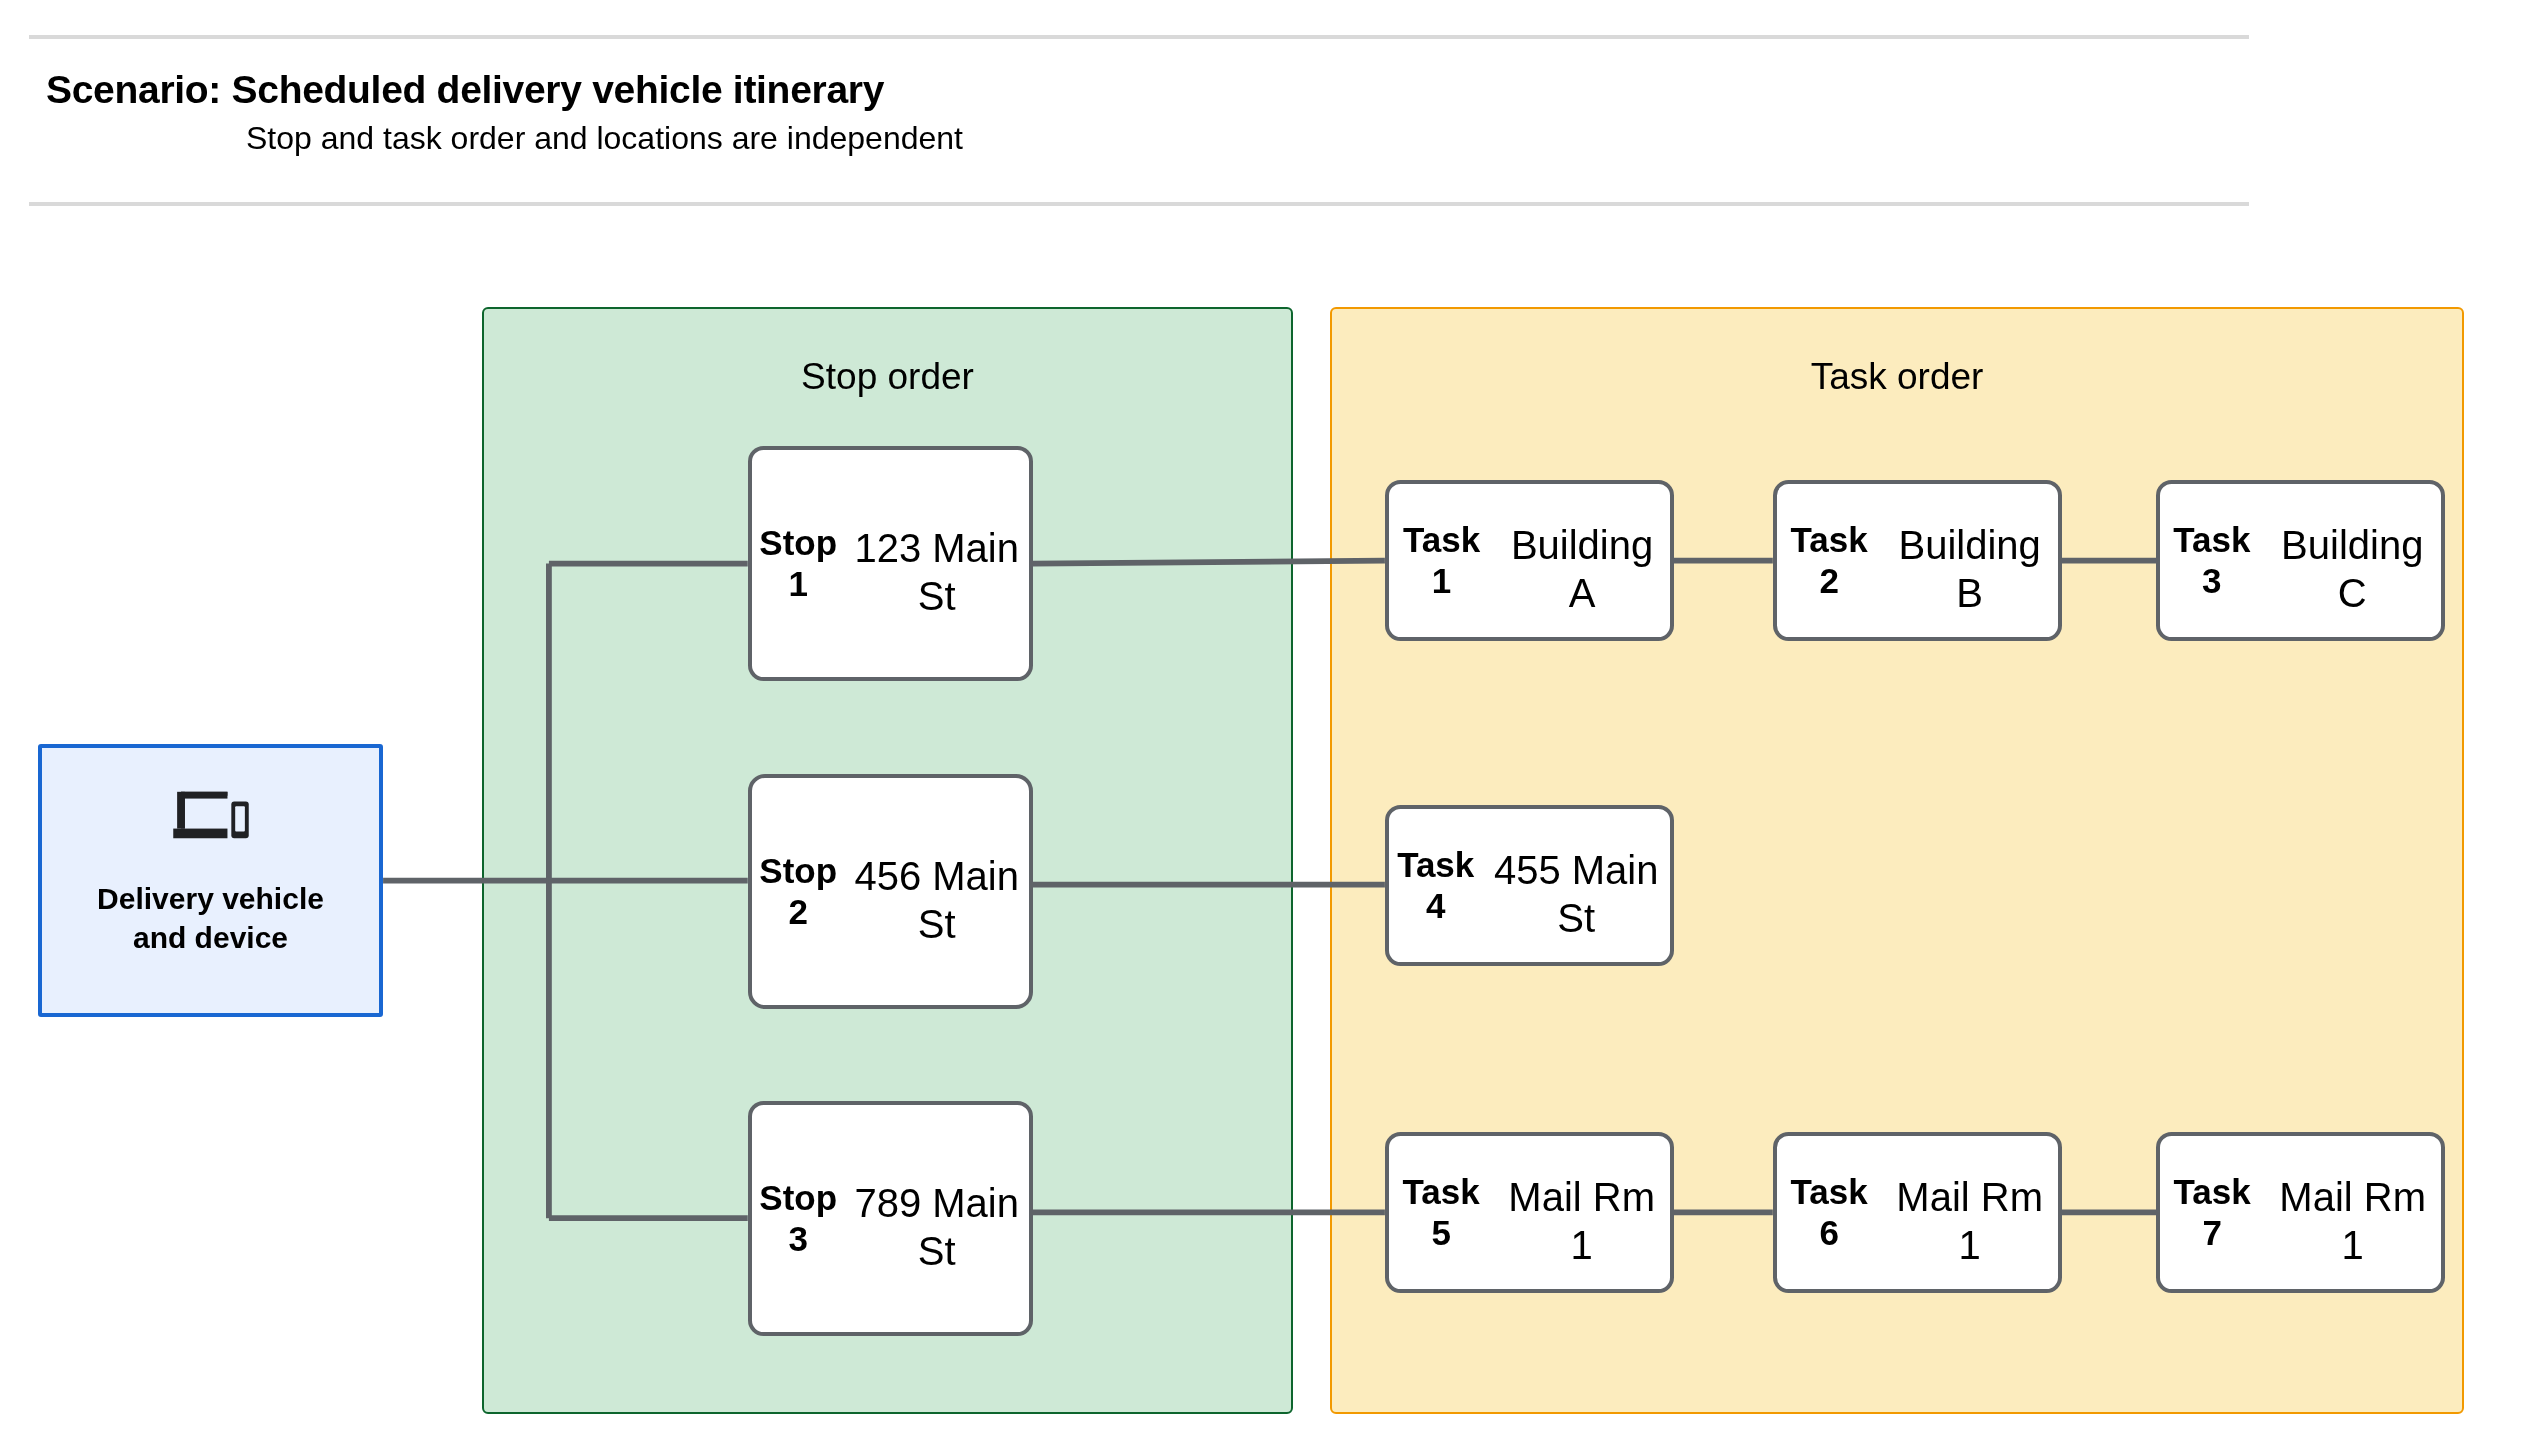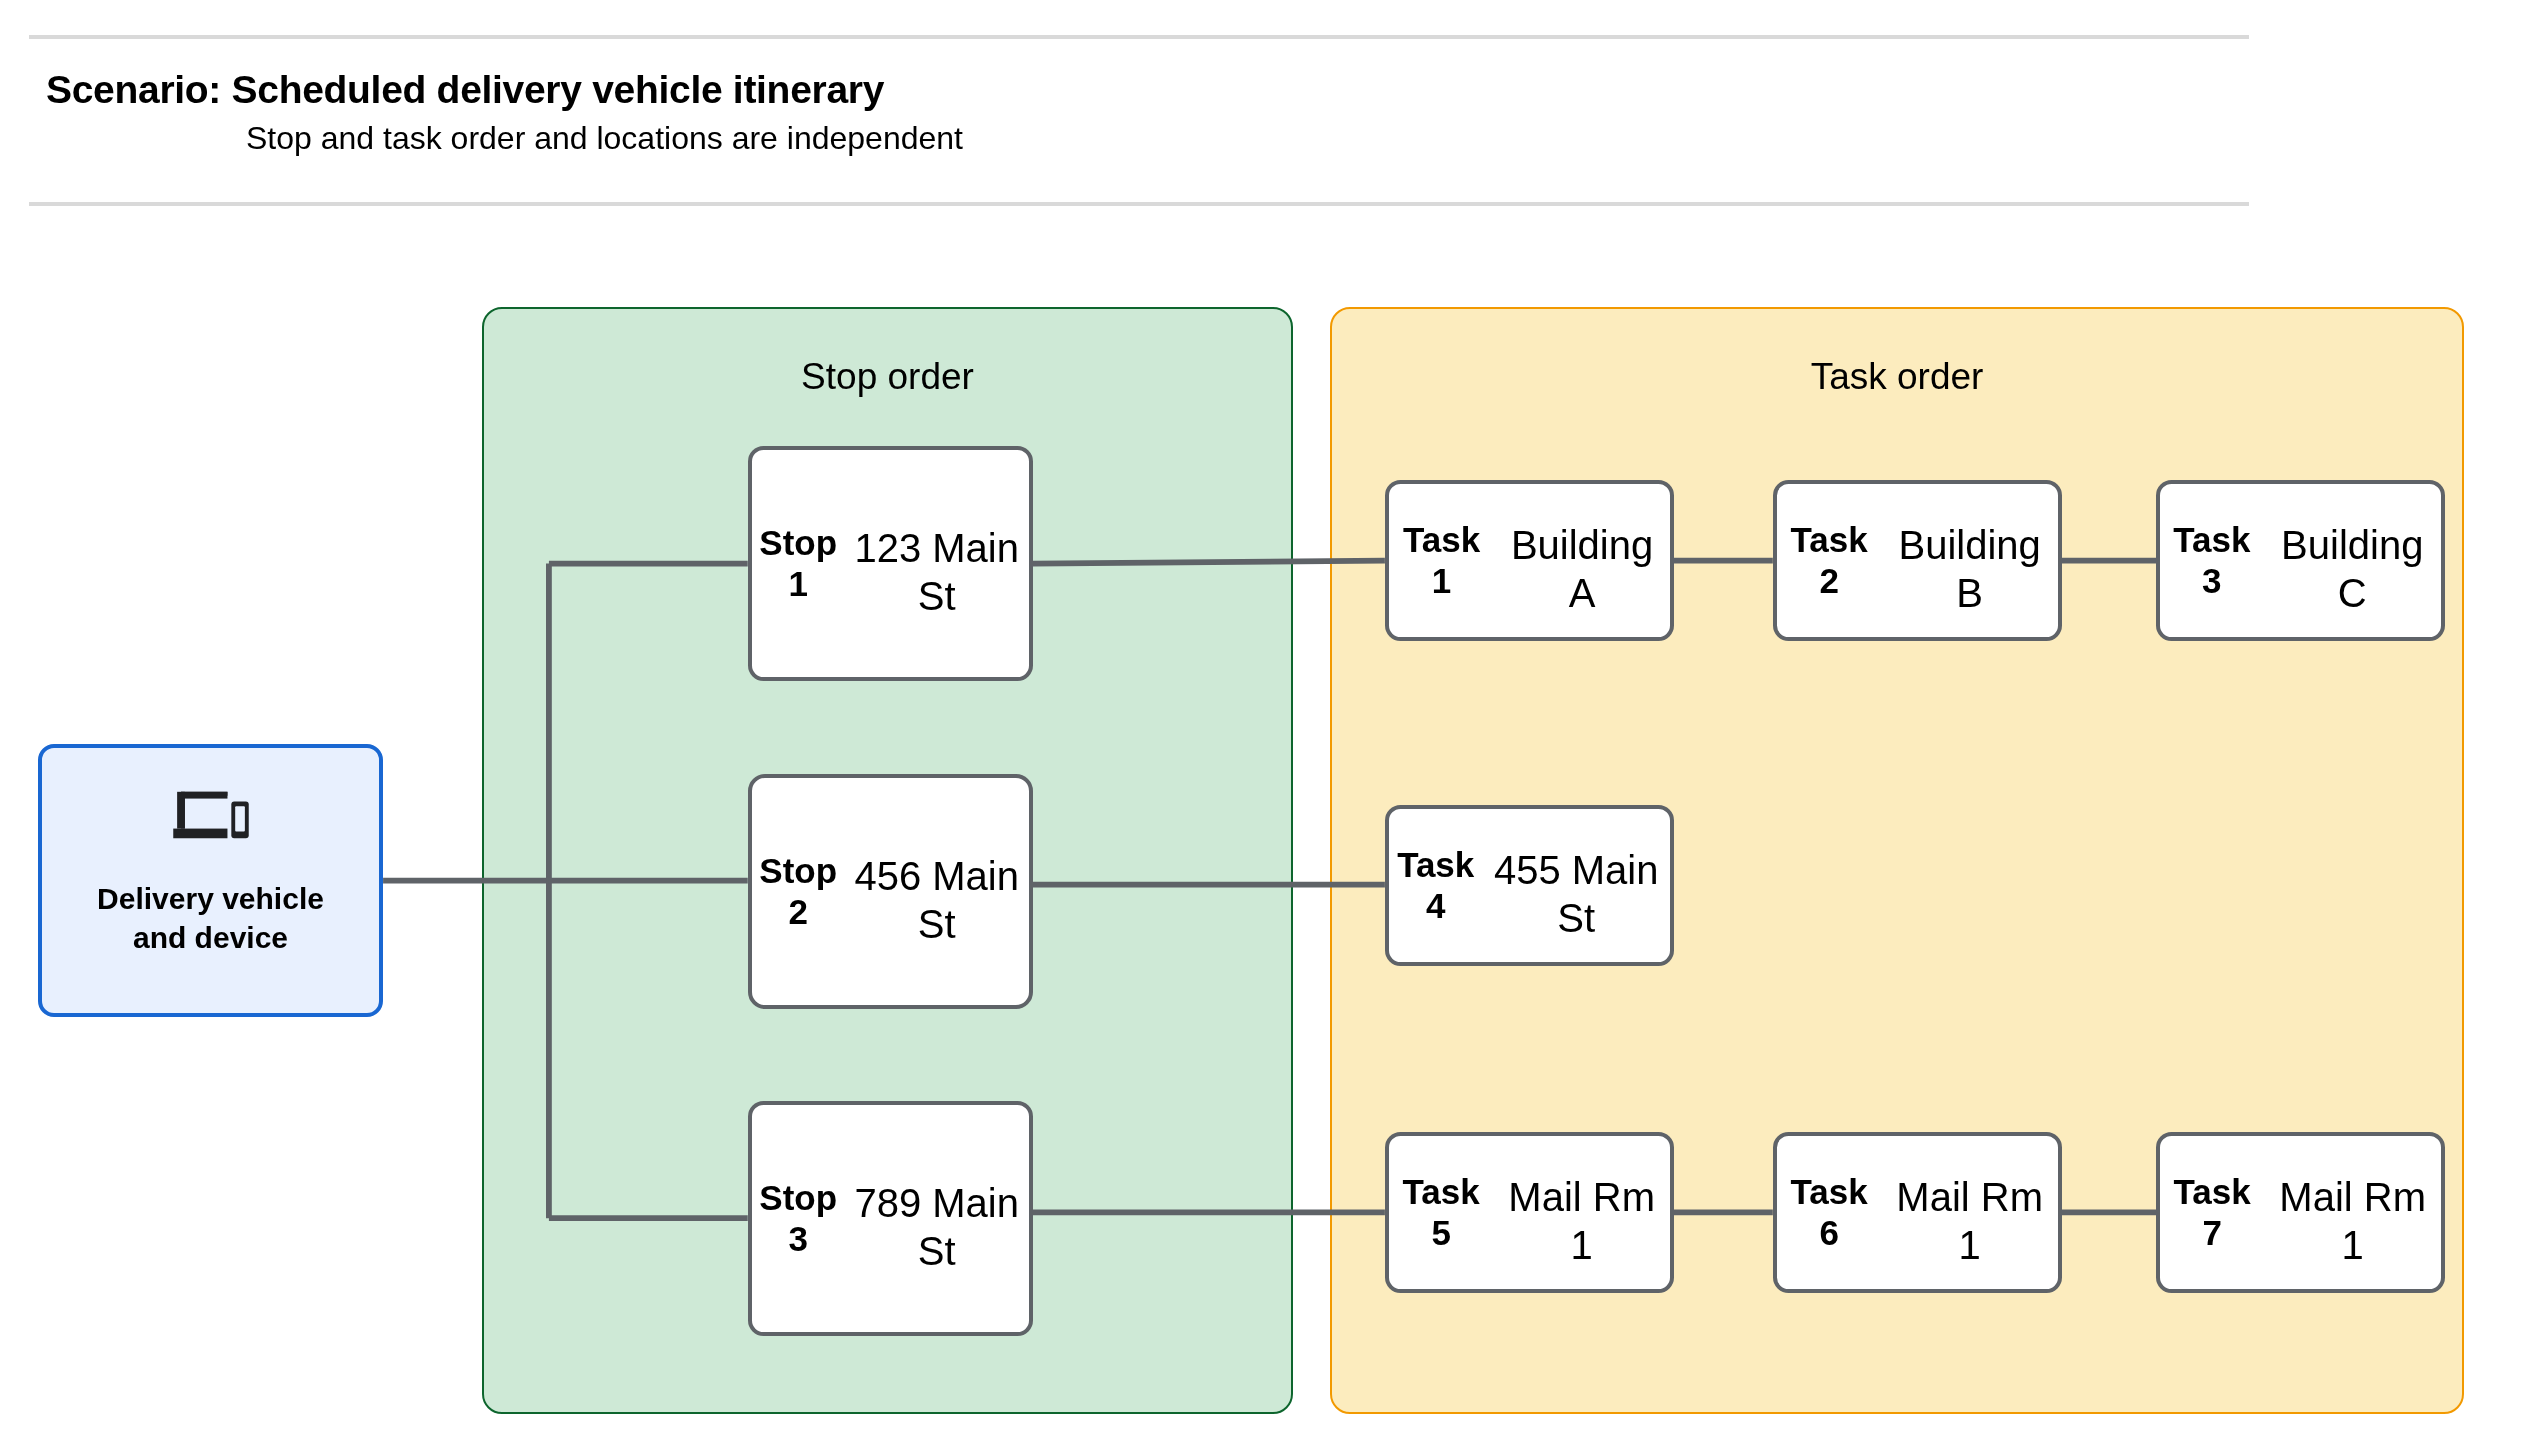--- a/index.html
+++ b/index.html
@@ -49,21 +49,21 @@
     font-size: 32px;
     font-weight: normal;
     color: #000000;
     white-space: nowrap;
   }
 
   
   .group {
     position: absolute;
     box-sizing: border-box;
-    border-radius: 20px;
+    border-radius: 6px;
   }
   #group-stop {
     left: 482px;  top: 307px;
     width: 811px; height: 1107px;
     background: #cee9d6;
     border: 2.9px solid #0d652d;
   }
   #group-task {
     left: 1330px; top: 307px;
     width: 1134px; height: 1107px;
@@ -132,21 +132,21 @@
   #task-6 { left: 2156px; top: 1132px; }
 
   
   #device-card {
     position: absolute;
     left: 38px; top: 744px;
     width: 345px; height: 273px;
     box-sizing: border-box;
     background: #e8f0fe;
     border: 4.8px solid #1967d2;
-    border-radius: 16px;
+    border-radius: 3px;
     display: flex;
     flex-direction: column;
     align-items: center;
     justify-content: center;
   }
   #device-icon {
     margin-top: -17.5px;
     margin-bottom: 33px;
     line-height: 0;
   }

